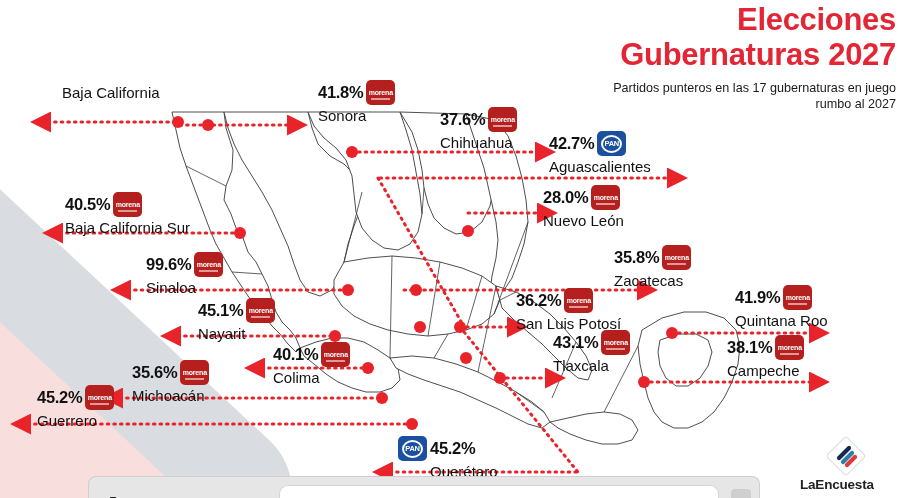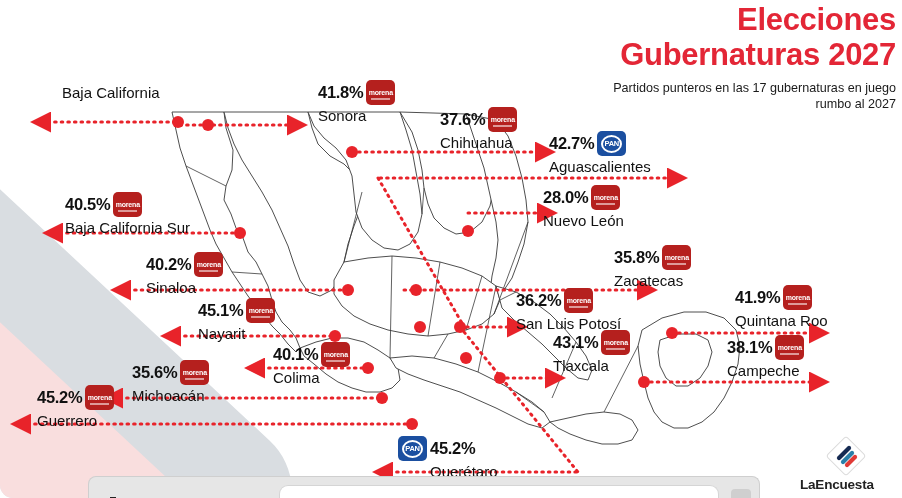--- a/index.html
+++ b/index.html
@@ -7,21 +7,20 @@
     width: 902px; height: 498px;
     overflow: hidden;
     background: #ffffff;
     font-family: "Liberation Sans", sans-serif;
   }
   #stage {
     position: relative;
     width: 902px; height: 498px;
     background: #ffffff;
     overflow: hidden;
-    border-radius: 13px;
   }
 
   
   .stripes { position:absolute; inset:0; overflow:hidden; pointer-events:none; }
   .stripe {
     position:absolute;
     border-radius: 70px;
     transform-origin: center;
   }
   .stripe-gray {
@@ -402,21 +401,21 @@
       <span class="badge badge-morena">
         <span class="m-word">morena</span>
           <span class="m-sub"></span>
       </span>
     </div>
     <div class="state">Zacatecas</div>
   </div>
 
   <div class="callout" style="left:146px; top:252px;">
     <div class="row1">
-      <span class="pct">40.2%</span>
+      <span class="pct">99.6%</span>
       <span class="badge badge-morena">
         <span class="m-word">morena</span>
           <span class="m-sub"></span>
       </span>
     </div>
     <div class="state">Sinaloa</div>
   </div>
 
   <div class="callout" style="left:516px; top:288px;">
     <div class="row1">

